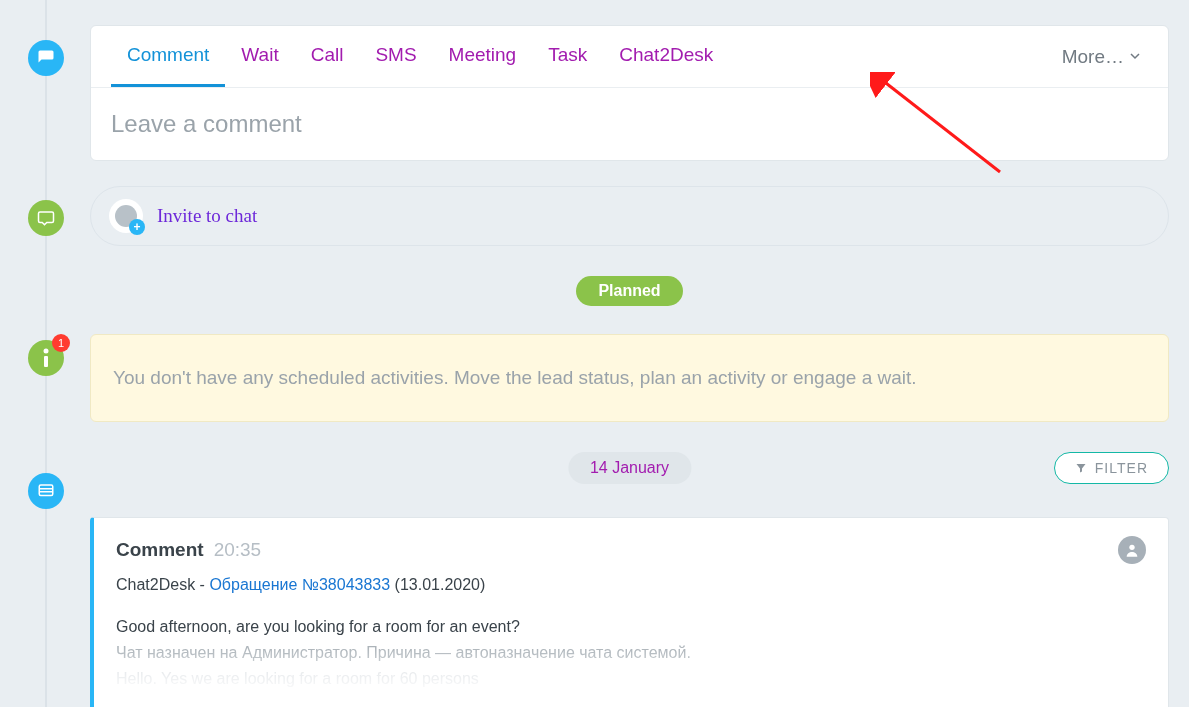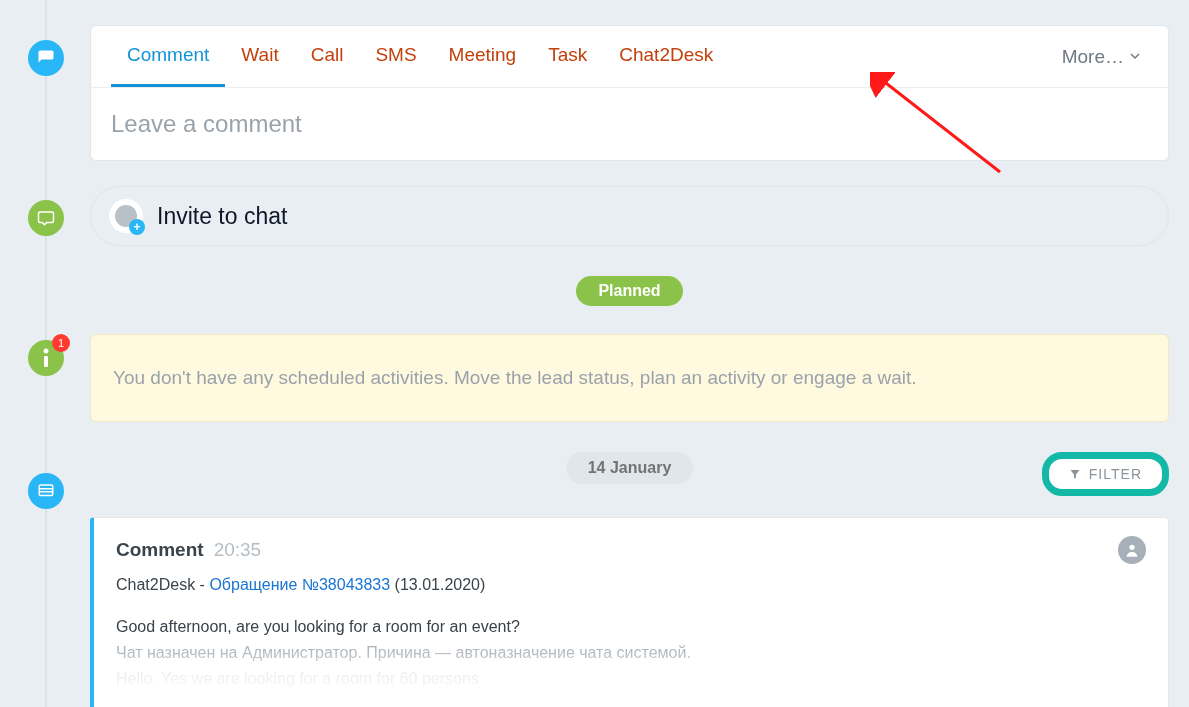--- a/index.html
+++ b/index.html
@@ -62,21 +62,21 @@
   }
   .tabs {
     display: flex;
     align-items: center;
     padding: 0 20px;
     border-bottom: 1px solid #eaeef1;
   }
   .tab {
     padding: 18px 16px;
     font-size: 19px;
-    color: #c2410c;
+    color: #a21caf;
     cursor: pointer;
     border-bottom: 3px solid transparent;
   }
   .tab.active {
     color: #1392d8;
     border-bottom-color: #1392d8;
   }
   .more {
     margin-left: auto;
     padding: 18px 8px;
@@ -129,21 +129,21 @@
     height: 16px;
     border-radius: 50%;
     background: #29b6f6;
     color: #fff;
     font-size: 12px;
     display: flex;
     align-items: center;
     justify-content: center;
     font-weight: bold;
   }
-  .invite-text { font-size: 23px; color: #0f172a; }
+  .invite-text { font-size: 19px; color: #6d28d9; font-family: Liberation Serif, serif; }
 
   
   .pill-row { text-align: center; margin-bottom: 28px; position: relative; }
   .pill {
     display: inline-block;
     background: #8bc34a;
     color: #fff;
     font-weight: 600;
     font-size: 16px;
     padding: 6px 22px;
@@ -161,32 +161,32 @@
     margin-bottom: 30px;
   }
 
   
   .datefilter { position: relative; height: 40px; margin-bottom: 25px; }
   .date-pill {
     position: absolute;
     left: 50%;
     transform: translateX(-50%);
     background: #e0e6ea;
-    color: #737373;
-    font-weight: 700;
+    color: #a21caf;
+    font-weight: 400;
     font-size: 16px;
     padding: 7px 22px;
     border-radius: 20px;
   }
   .filter-btn {
     position: absolute;
     right: 0;
     top: 0;
     background: #fff;
-    border: 7px solid #14b8a6;
+    border: 1px solid #14b8a6;
     border-radius: 20px;
     padding: 7px 20px;
     font-size: 14px;
     color: #8a949c;
     letter-spacing: 1px;
     display: flex;
     align-items: center;
     gap: 8px;
     cursor: pointer;
   }

